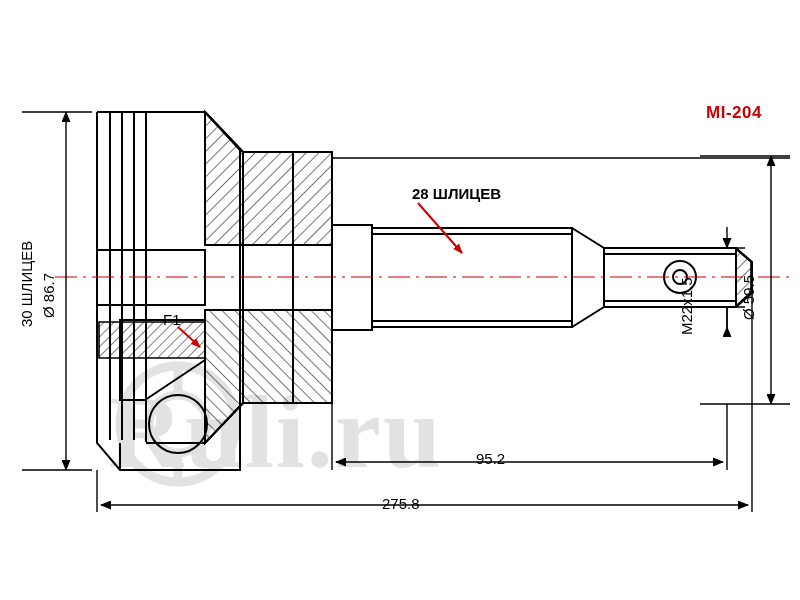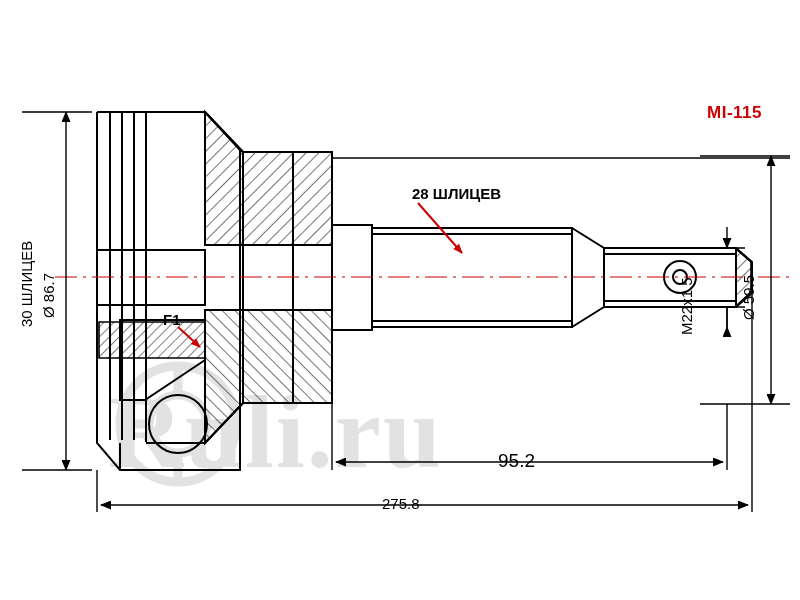--- a/index.html
+++ b/index.html
@@ -62,26 +62,26 @@
     left: 404px;
     top: 185px;
     font-size: 15px;
     font-weight: bold;
     margin-left: 8px;
   }
   .lbl-f1 {
     left: 163px;
     top: 311px;
     font-size: 15px;
-    font-weight: bold;
+    font-weight: normal;
   }
   .lbl-95 {
-    left: 498px;
+    left: 476px;
     top: 450px;
-    font-size: 19px;
+    font-size: 15px;
   }
   .lbl-156 {
     left: 382px;
     top: 495px;
     font-size: 15px;
   }
   .vlabel {
     position: absolute;
     transform-origin: 0 0;
     transform: rotate(-90deg);
@@ -242,21 +242,21 @@
       <line x1="97" y1="470" x2="97" y2="512"></line>
       <line x1="752" y1="262" x2="752" y2="512"></line>
       <line x1="101" y1="505" x2="748" y2="505" marker-start="url(#arrHs)" marker-end="url(#arrH)"></line>
     </g>
 
     <g stroke="#000" stroke-width="1.4">
       <line x1="332" y1="158" x2="790" y2="158"></line>
     </g>
   </svg>
 
-  <div class="part-label">MI-115</div>
+  <div class="part-label">MI-204</div>
   <div class="lbl lbl-splines-28">28 ШЛИЦЕВ</div>
   <div class="lbl lbl-f1">F1</div>
   <div class="lbl lbl-95">95.2</div>
   <div class="lbl lbl-156">275.8</div>
 
   <div class="lbl vlabel lbl-30-splines">30 ШЛИЦЕВ</div>
   <div class="lbl vlabel lbl-d867">Ø 86.7</div>
   <div class="lbl vlabel lbl-m22">M22x1.5</div>
   <div class="lbl vlabel lbl-d595">Ø 59.5</div>
 

